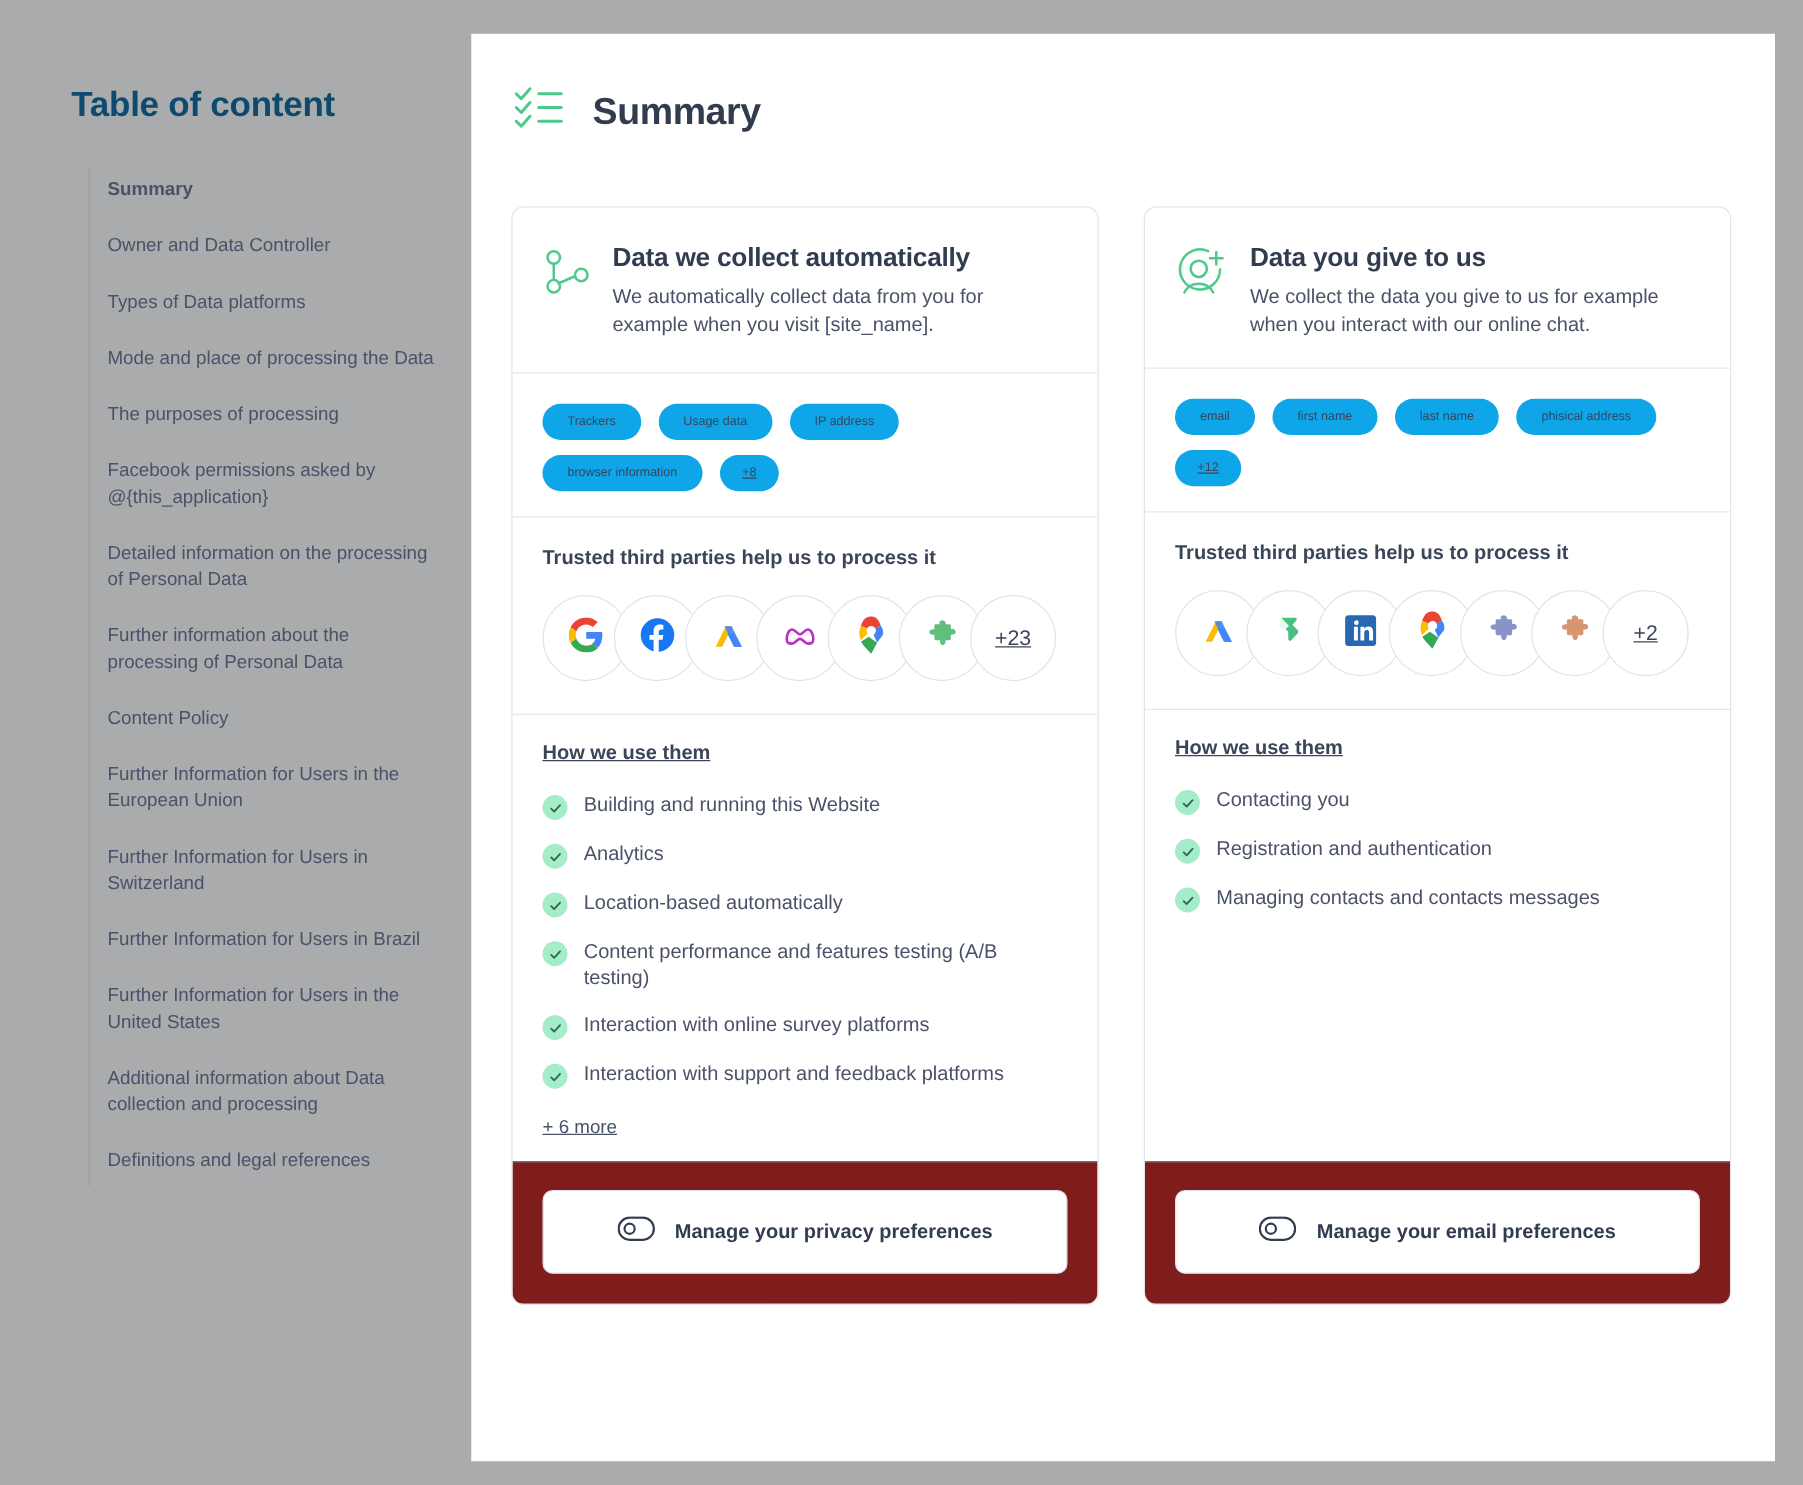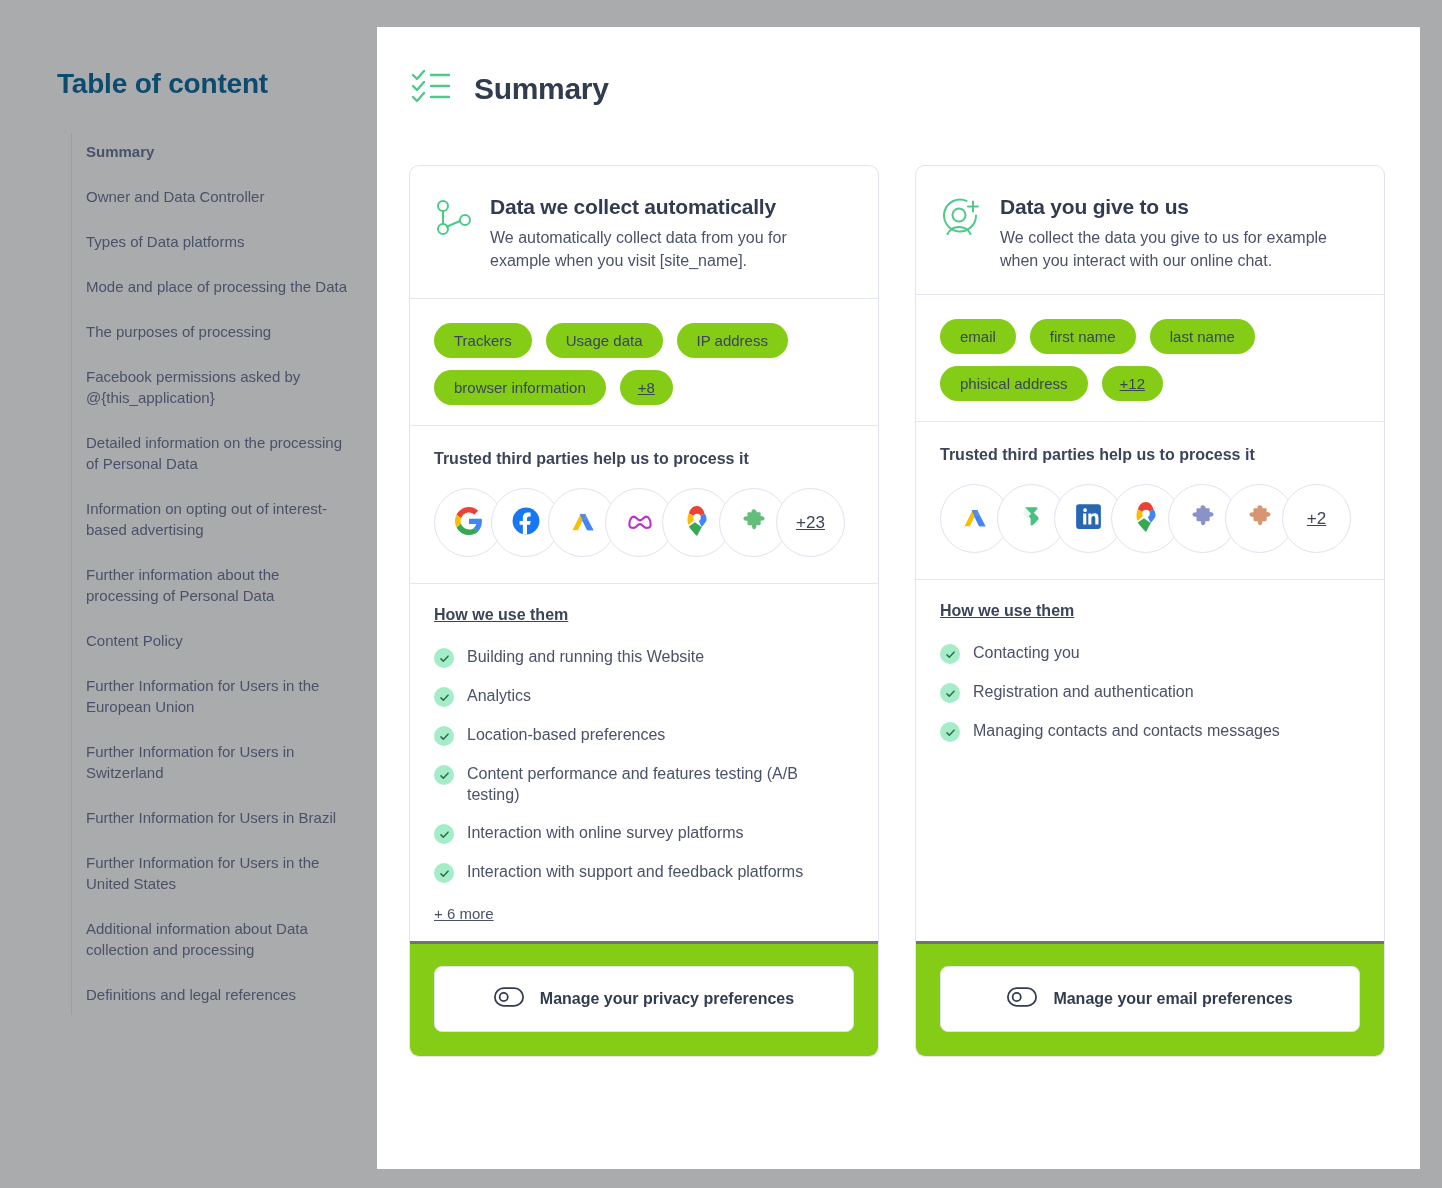--- a/index.html
+++ b/index.html
@@ -57,22 +57,22 @@
   .card-head h3 {
     font-size: 21px; line-height: 30px; font-weight: bold;
     color: #323c50; letter-spacing: -0.2px; margin-bottom: 4px;
   }
   .card-head p { font-size: 16px; line-height: 23px; color: #4a5268; }
 
   .divider { height: 1px; background: #e4e7f1; }
 
   .tags { padding: 24px 24px 20px 24px; display: flex; flex-wrap: wrap; gap: 12px 14px; }
   .tag {
-    background: #84cc16; border-radius: 19px;
-    padding: 9px 20px; font-size: 15px; color: #3b4559;
+    background: #0ea5e9; border-radius: 19px;
+    padding: 9px 20px; font-size: 10px; color: #3b4559;
     cursor: pointer; white-space: nowrap;
   }
   .tag.more { padding: 9px 18px; }
   .tag.more span { text-decoration: underline; }
 
   .third { padding: 24px 24px 26px 24px; }
   .third h4 { font-size: 16px; font-weight: bold; color: #3b4559; margin-bottom: 20px; }
   .vendor-row { display: flex; text-align: right; }
   .vendor {
     width: 69px; height: 69px; border-radius: 50%;
@@ -90,22 +90,22 @@
     background: #a5edc8; display: flex; align-items: center; justify-content: center;
     margin-top: 2px;
   }
   .uitem span.txt { font-size: 16px; line-height: 21px; color: #4a5268; }
   .more-link {
     display: inline-block; margin-top: 5px; font-size: 15px; color: #4a5268;
     text-decoration: underline; cursor: pointer;
   }
 
   .card-foot {
-    margin-top: auto; background: #84cc16; padding: 22px 24px 24px 24px;
-    border-top: 3px solid #737373;
+    margin-top: auto; background: #7f1d1d; padding: 22px 24px 24px 24px;
+    border-top: 1px solid #737373;
   }
   .pref-btn {
     width: 100%; background: #ffffff; border: 1px solid #dfe3ef;
     border-radius: 8px; padding: 20px 10px;
     display: flex; align-items: center; justify-content: center; gap: 16px;
     cursor: pointer;
   }
   .pref-btn span.lbl { font-size: 16px; font-weight: bold; color: #323c50; }
 
   .rcard .card-head { padding-bottom: 22px; }
@@ -118,21 +118,20 @@
   <aside class="sidebar">
     <div class="toc-title">Table of content</div>
     <nav class="toc-list" id="toc-list">
         <div class="toc-item active">Summary</div>
         <div class="toc-item">Owner and Data Controller</div>
         <div class="toc-item">Types of Data platforms</div>
         <div class="toc-item">Mode and place of processing the Data</div>
         <div class="toc-item">The purposes of processing</div>
         <div class="toc-item">Facebook permissions asked by @{this_application}</div>
         <div class="toc-item">Detailed information on the processing of Personal Data</div>
-        <div class="toc-item">Information on opting out of interest-based advertising</div>
         <div class="toc-item">Further information about the processing of Personal Data</div>
         <div class="toc-item">Content Policy</div>
         <div class="toc-item">Further Information for Users in the European Union</div>
         <div class="toc-item">Further Information for Users in Switzerland</div>
         <div class="toc-item">Further Information for Users in Brazil</div>
         <div class="toc-item">Further Information for Users in the United States</div>
         <div class="toc-item">Additional information about Data collection and processing</div>
         <div class="toc-item">Definitions and legal references</div>
       </nav>
   </aside>
@@ -247,21 +246,21 @@
                   <polyline points="2.5,7.5 5.5,10.5 11.5,4" fill="none" stroke="#2e6b4c" stroke-width="1.9" stroke-linecap="round" stroke-linejoin="round"></polyline>
                 </svg>
               </span>
        <span class="txt">Analytics</span>
      </div><div class="uitem">
        <span class="check">
                 <svg width="11" height="11" viewBox="0 0 14 14">
                   <polyline points="2.5,7.5 5.5,10.5 11.5,4" fill="none" stroke="#2e6b4c" stroke-width="1.9" stroke-linecap="round" stroke-linejoin="round"></polyline>
                 </svg>
               </span>
-       <span class="txt">Location-based preferences</span>
+       <span class="txt">Location-based automatically</span>
      </div><div class="uitem">
        <span class="check">
                 <svg width="11" height="11" viewBox="0 0 14 14">
                   <polyline points="2.5,7.5 5.5,10.5 11.5,4" fill="none" stroke="#2e6b4c" stroke-width="1.9" stroke-linecap="round" stroke-linejoin="round"></polyline>
                 </svg>
               </span>
        <span class="txt">Content performance and features testing (A/B testing)</span>
      </div><div class="uitem">
        <span class="check">
                 <svg width="11" height="11" viewBox="0 0 14 14">

